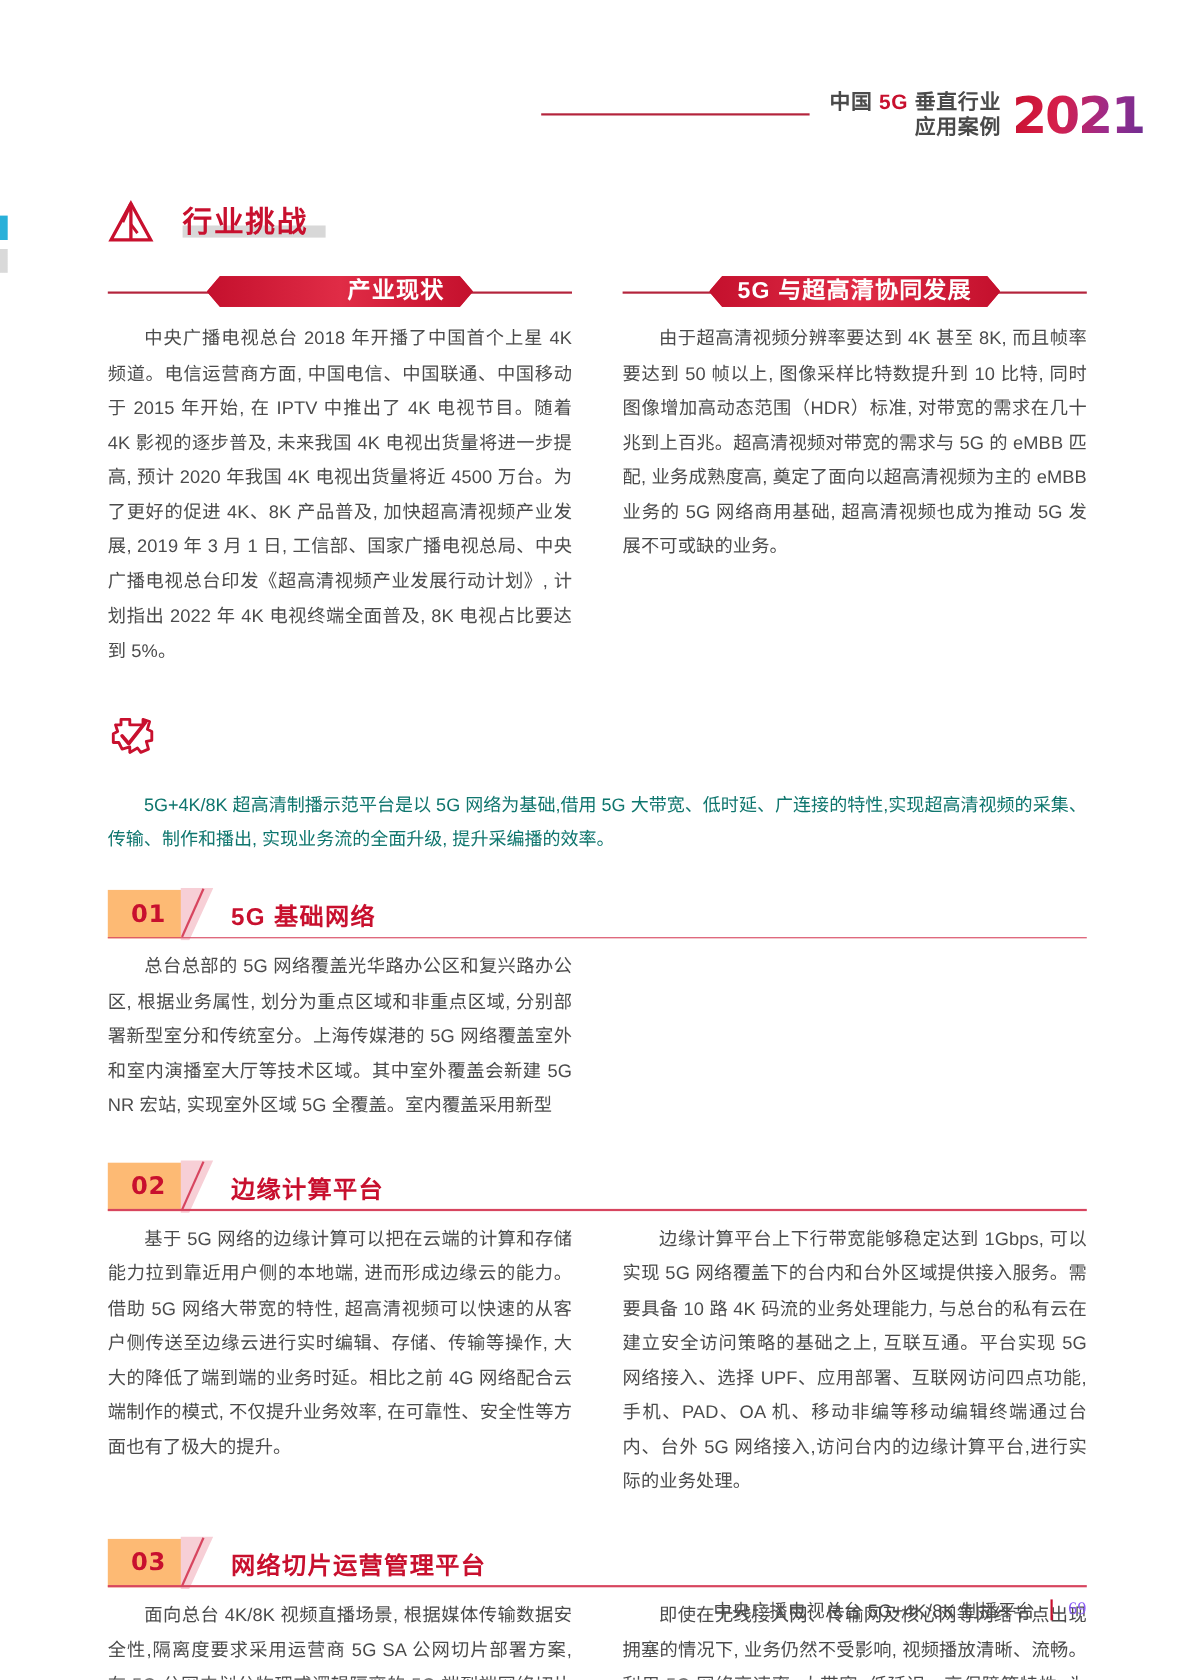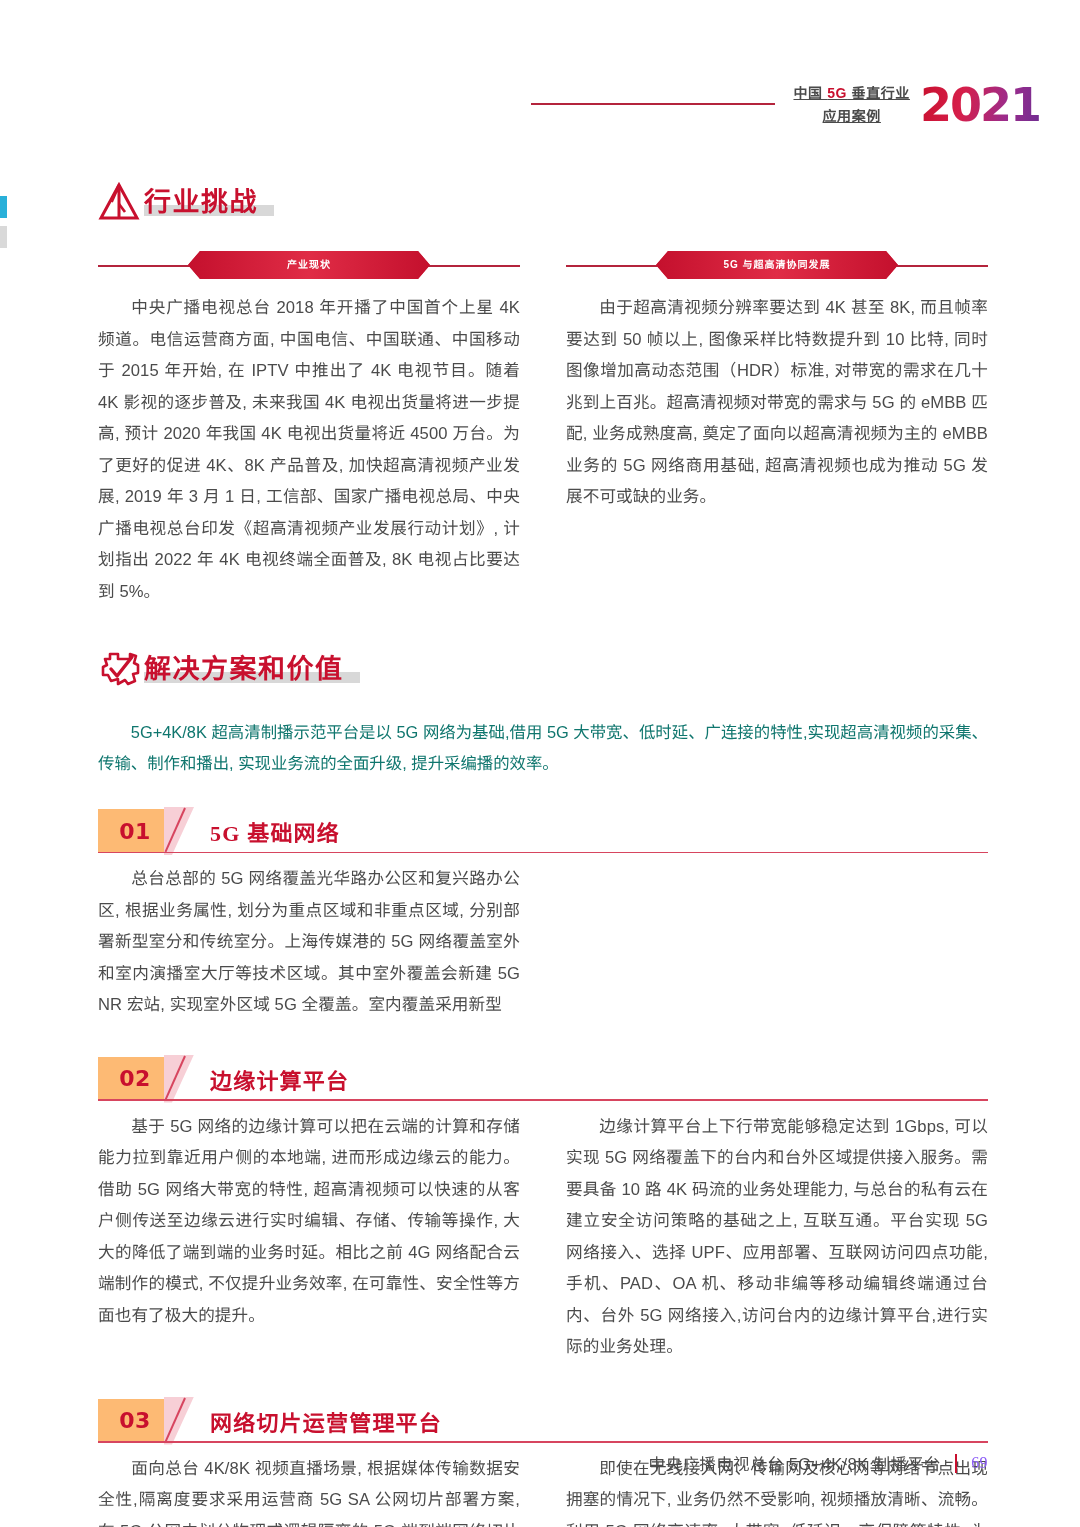--- a/index.html
+++ b/index.html
@@ -46,28 +46,27 @@
   }
   .runhead-rule {
     flex: 0 0 auto;
     width: 244px;
     height: 1.6px;
     background: #b4243c;
     margin-right: 18px;
     margin-bottom: 2px;
   }
   .runhead-text {
-    font-size: 14px;
+    font-size: 19px;
     line-height: 23px;
     font-weight: 700;
     color: #4a4a4a;
-    text-align: center;
+    text-align: right;
     letter-spacing: 0.6px;
     white-space: nowrap;
-    text-decoration: underline;
   }
   .runhead-text .g5 { color: #c8102e; }
   .runhead-year {
     margin-left: 10px;
     font-size: 46px;
     font-weight: 700;
     line-height: 46px;
     letter-spacing: -2px;
     background: linear-gradient(100deg, #c8102e 0%, #d61f4a 35%, #9b2c8c 72%, #6f2d91 100%);
     -webkit-background-clip: text;
@@ -81,21 +80,21 @@
     position: absolute;
     left: 98px;
     top: 180px;
     width: 890px;
   }
 
   
   .section-head {
     display: flex;
     align-items: center;
-    gap: 0;
+    gap: 22px;
     margin: 0 0 26px 0;
   }
   .section-head .sh-icon {
     width: 44px;
     height: 44px;
     flex: 0 0 auto;
     display: block;
   }
   .section-head .sh-title {
     position: relative;
@@ -144,30 +143,30 @@
     left: 0;
     right: 0;
     top: 50%;
     height: 1.6px;
     background: #b4243c;
   }
   .ribbon-plate {
     position: relative;
     background: #d21f3c;
     color: #ffffff;
-    font-size: 10px;
+    font-size: 21px;
     font-weight: 700;
     letter-spacing: 1px;
     height: 28px;
     line-height: 28px;
     padding: 0 26px;
     z-index: 1;
     clip-path: polygon(12px 0, calc(100% - 12px) 0, 100% 50%, calc(100% - 12px) 100%, 12px 100%, 0 50%);
     min-width: 190px;
-    text-align: center;
+    text-align: right;
     background-image: linear-gradient(90deg, #c4102d 0%, #e02c46 50%, #c4102d 100%);
   }
 
   
   p.body {
     margin: 0 0 6px 0;
     font-size: 16.6px;
     line-height: 31.5px;
     color: #4b4b4b;
     text-align: justify;
@@ -247,21 +246,20 @@
     transform-origin: top center;
   }
   .numsec-title {
     display: flex;
     align-items: center;
     font-size: 22px;
     font-weight: 700;
     color: #c8102e;
     letter-spacing: 1.2px;
     padding-left: 4px;
-    font-family: Liberation Serif, serif;
   }
 
   
   .footer {
     position: absolute;
     left: 98px;
     right: 92px;
     bottom: 52px;
     display: flex;
     align-items: center;
@@ -327,23 +325,20 @@
         </div>
         <p class="body">由于超高清视频分辨率要达到 4K 甚至 8K, 而且帧率要达到 50 帧以上, 图像采样比特数提升到 10 比特, 同时图像增加高动态范围（HDR）标准, 对带宽的需求在几十兆到上百兆。超高清视频对带宽的需求与 5G 的 eMBB 匹配, 业务成熟度高, 奠定了面向以超高清视频为主的 eMBB 业务的 5G 网络商用基础, 超高清视频也成为推动 5G 发展不可或缺的业务。</p>
       </div>
     </div>
 
     <div class="section-head" style="margin-top:34px;">
       <svg class="sh-icon" viewBox="0 0 44 44">
         <path d="M7 12 L12 12 L12 7 L20 7 L20 12 L32 12 L32 7 L38 9 L36 16 L40 18 L40 26 L35 27 L37 34 L30 37 L27 33 L20 37 L20 32 L13 34 L10 28 L5 28 L5 20 L9 18 Z" fill="none" stroke="#c8102e" stroke-width="2.6" stroke-linejoin="round"></path>
         <path d="M13 22 L19 29 L34 10" fill="none" stroke="#c8102e" stroke-width="3.4" stroke-linecap="round" stroke-linejoin="round"></path>
       </svg>
-      <span class="sh-title-wrap">
-        <span class="sh-title">解决方案和价值</span>
-      </span>
     </div>
 
     <p class="intro">5G+4K/8K 超高清制播示范平台是以 5G 网络为基础,借用 5G 大带宽、低时延、广连接的特性,实现超高清视频的采集、传输、制作和播出, 实现业务流的全面升级, 提升采编播的效率。</p>
 
     <div class="numsec">
       <div class="numsec-head">
         <div class="numsec-badge">01</div>
         <div class="numsec-slash"></div>
         <div class="numsec-title">5G 基础网络</div>
       </div>

